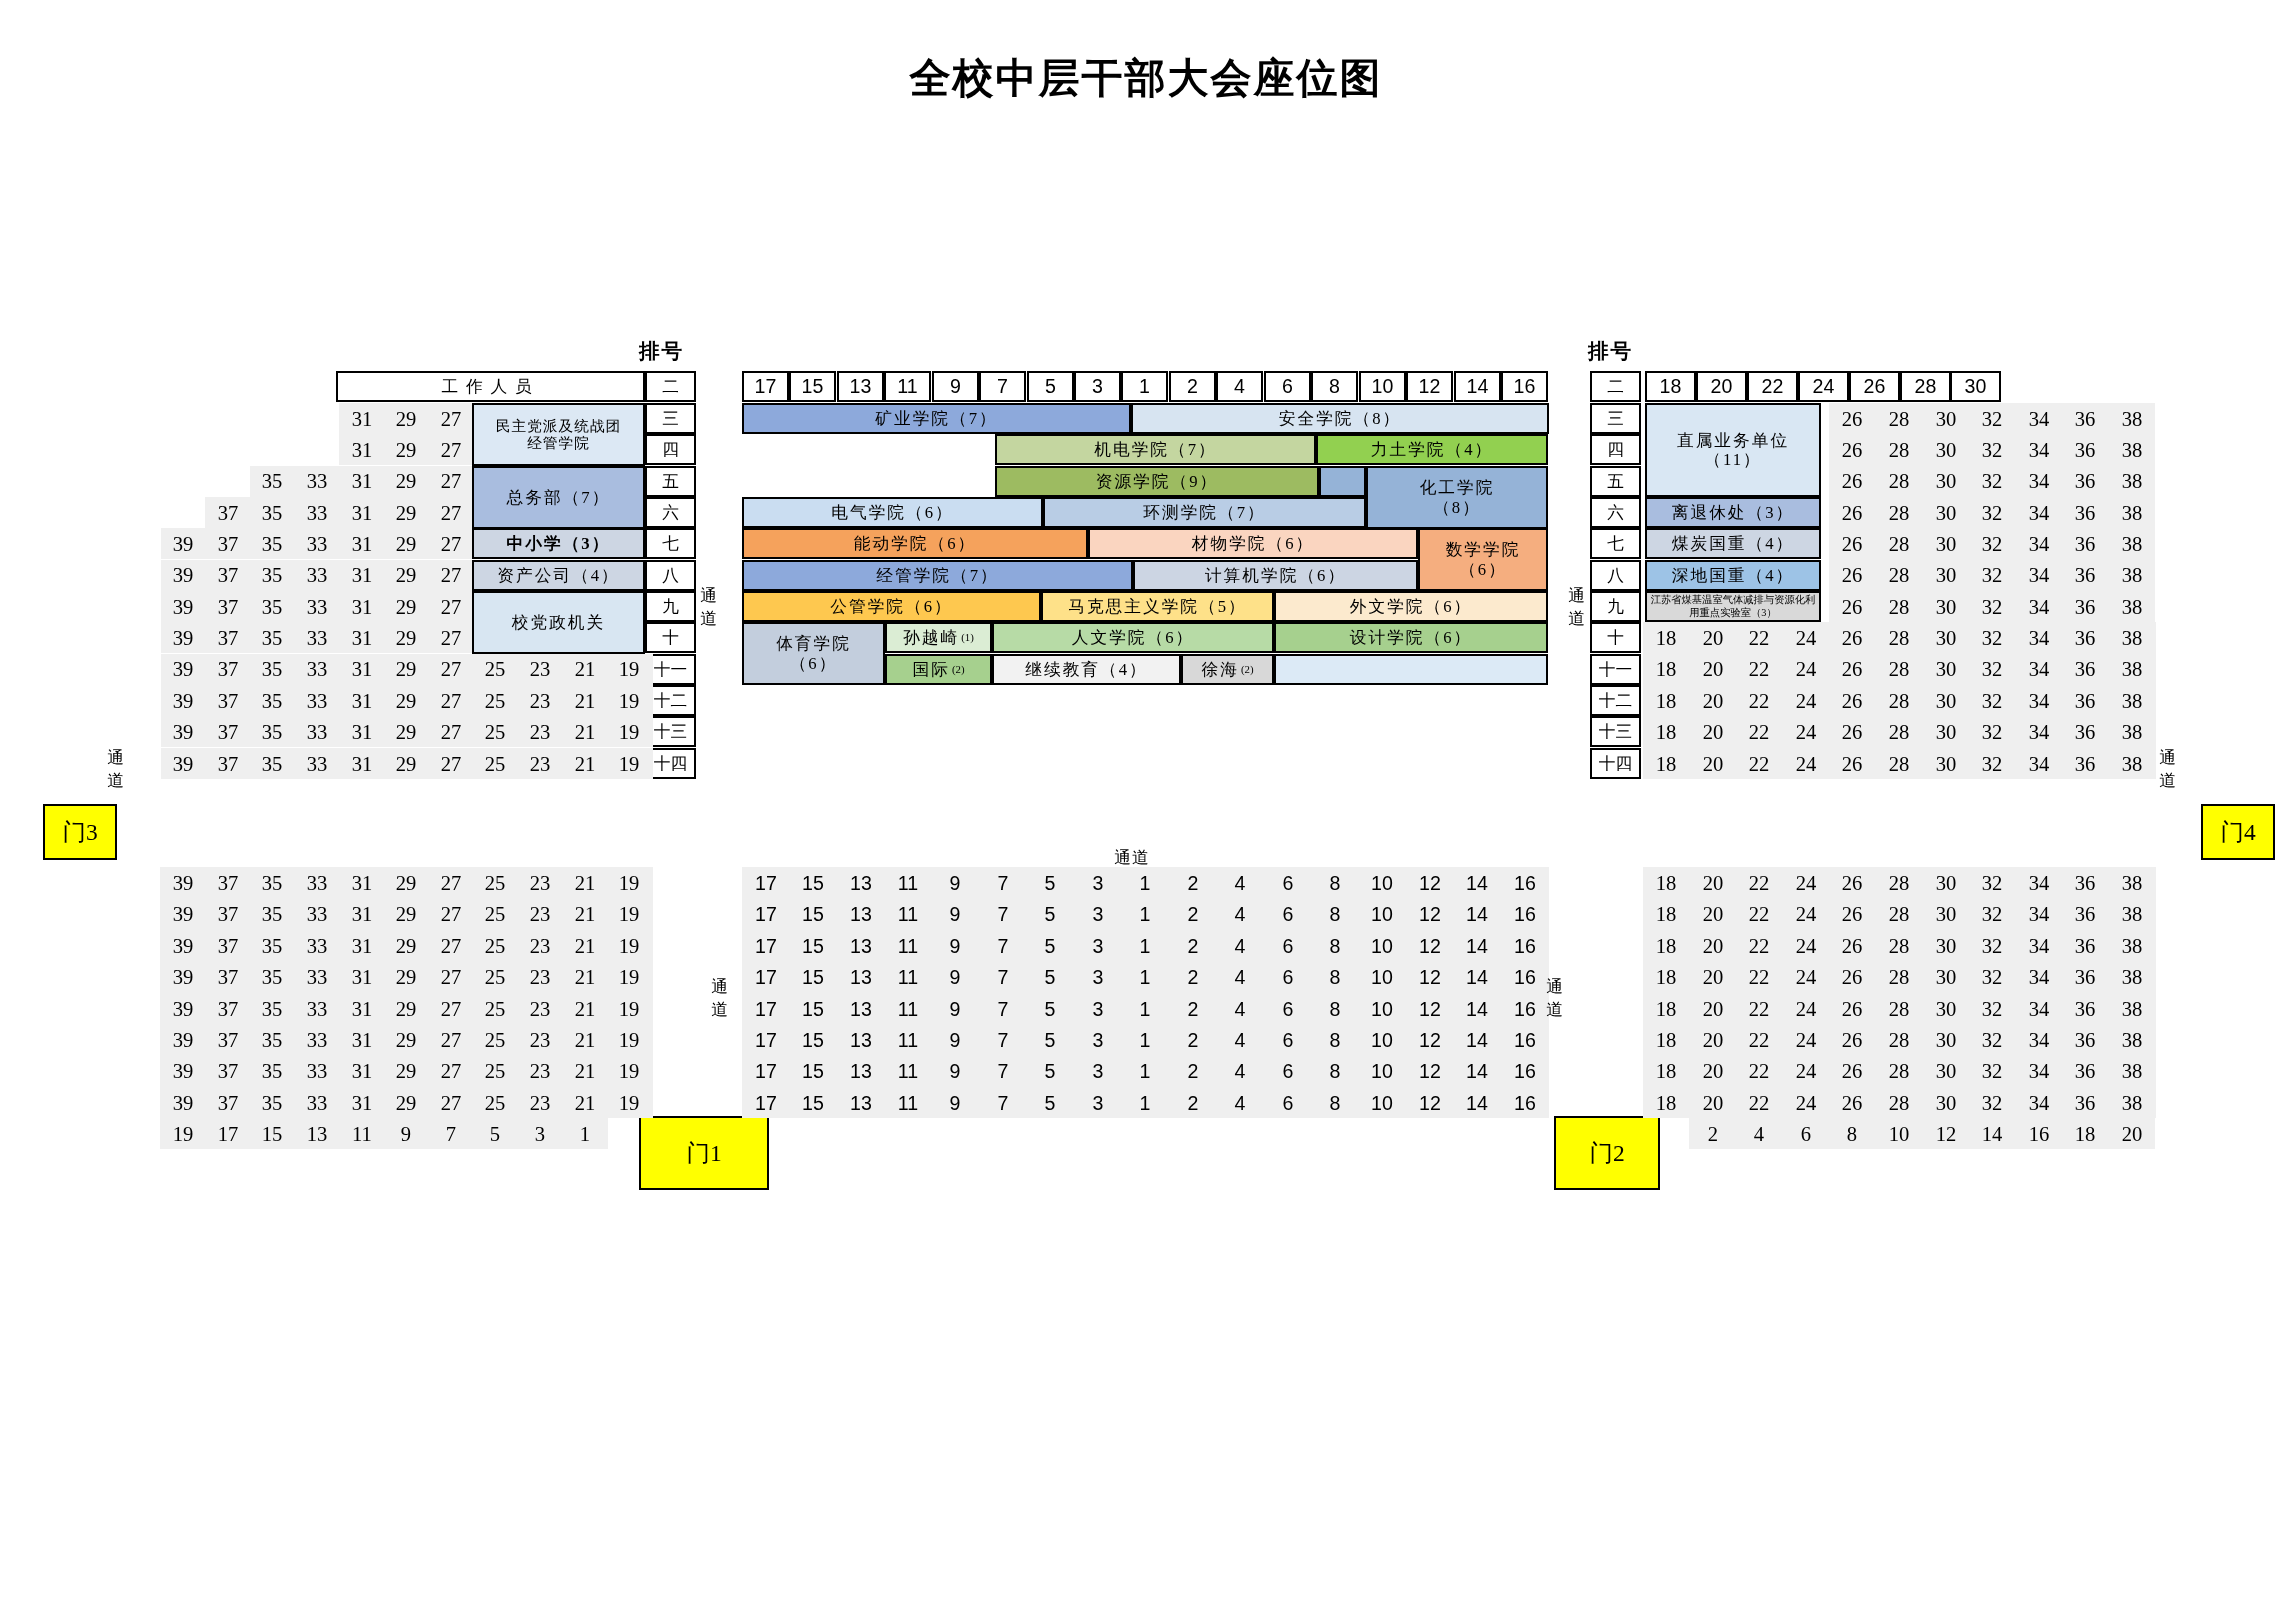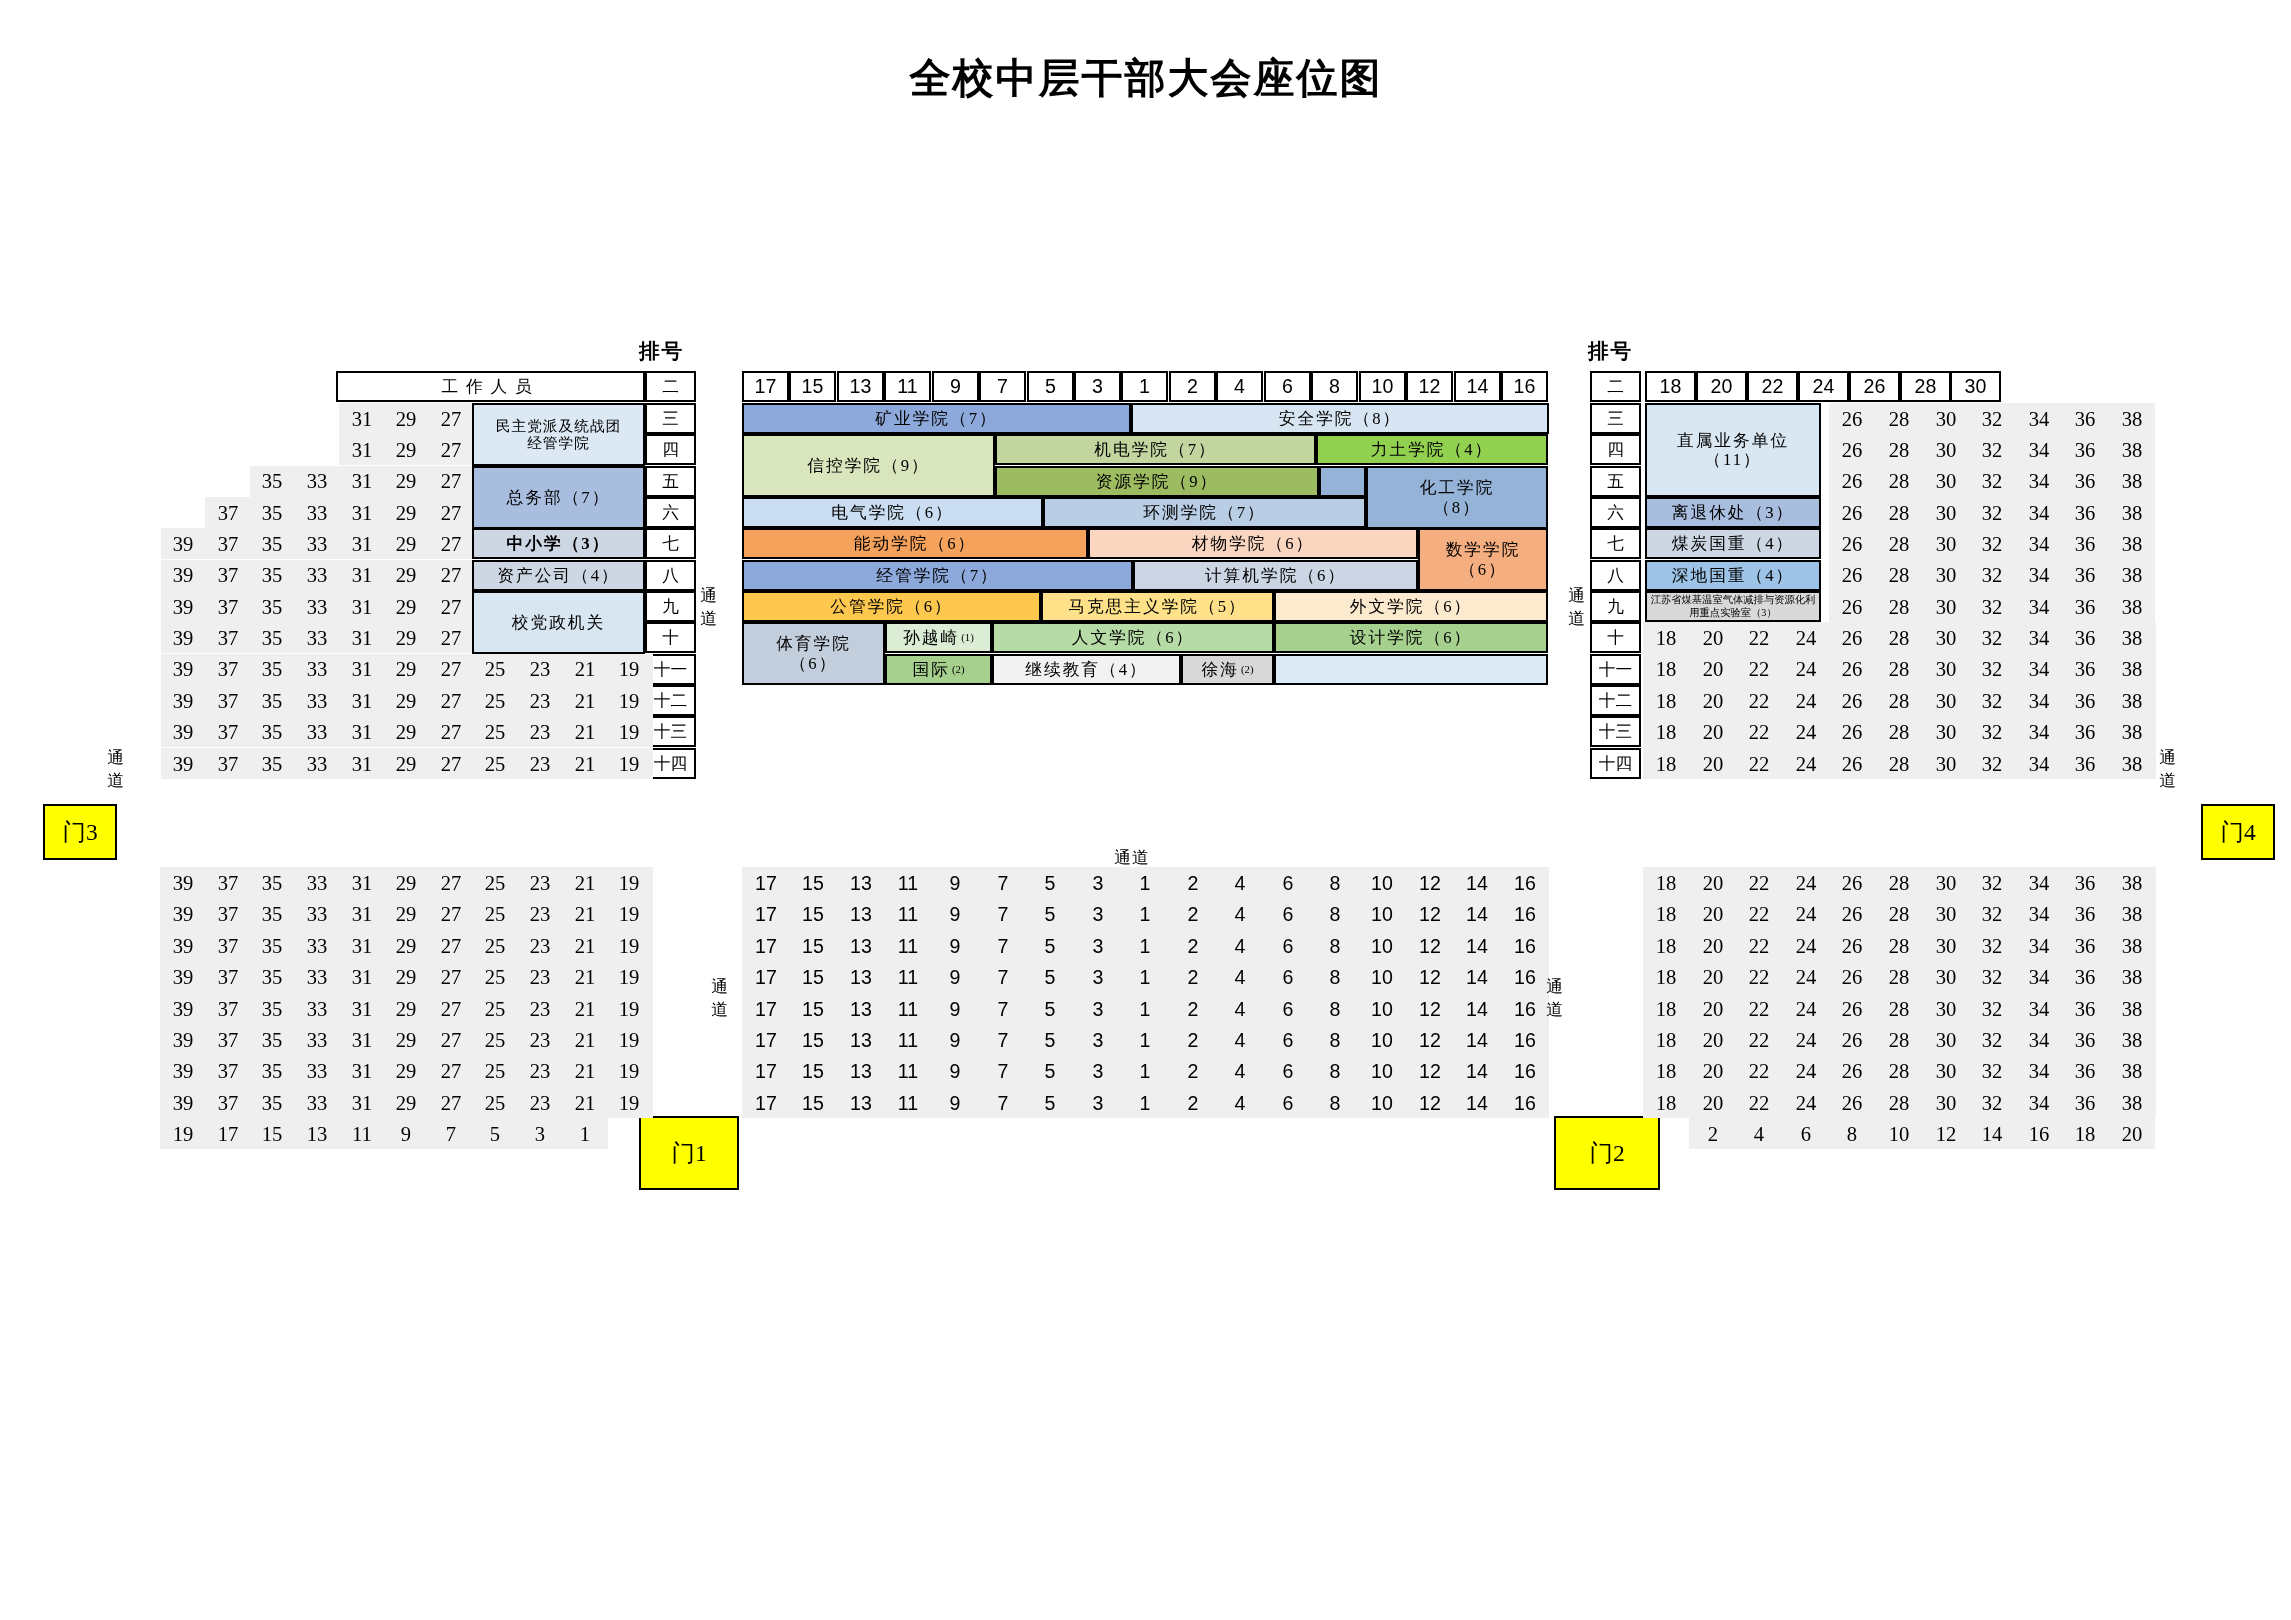--- a/index.html
+++ b/index.html
@@ -19,21 +19,21 @@
        align-items:center;justify-content:center;text-align:center;white-space:pre-line;
        line-height:1.15;font-size:16.7px;letter-spacing:2px;overflow:hidden;}
   .blk .sub{font-size:10.8px;letter-spacing:0;margin-left:2px;}
   .blk.fs15{font-size:14.7px;letter-spacing:1px;}
   .blk.fs10{font-size:10.3px;letter-spacing:0;line-height:1.2;padding:0 2px;}
   .box{position:absolute;border:2.5px solid #000;box-sizing:border-box;background:#fff;
        display:flex;align-items:center;justify-content:center;font-size:16.7px;}
   .box.sans{font-family:"Liberation Sans","DejaVu Sans",sans-serif;font-size:19.6px;}
   .door{position:absolute;background:#FFFF00;border:2.9px solid #000;box-sizing:border-box;
         display:flex;align-items:center;justify-content:center;font-size:23.5px;}
-  .d1{left:639px;top:1116px;width:100px;height:74px;}
+  .d1{left:639px;top:1116px;width:130px;height:74px;}
   .d2{left:1554px;top:1116px;width:106px;height:74px;}
   .d3{left:43px;top:804px;width:74px;height:56px;}
   .d4{left:2201px;top:804px;width:74px;height:56px;}
   .aisle{position:absolute;transform:translate(-50%,-50%);font-size:16.7px;
          white-space:pre-line;text-align:center;line-height:1.35;letter-spacing:1px;}
 </style>
 </head>
 <body>
 
 <div class="canvas" id="canvas">
@@ -309,21 +309,20 @@
     <div class="blk" style="left: 472px; top: 560px; width: 173px; height: 31px; background: rgb(205, 214, 227);">资产公司（4）</div>
     <div class="blk" style="left: 472px; top: 591px; width: 173px; height: 63px; background: rgb(216, 230, 242);">校党政机关</div>
     <div class="blk" style="left: 1645px; top: 403px; width: 176px; height: 94px; background: rgb(217, 231, 243);">直属业务单位
 （11）</div>
     <div class="blk" style="left: 1645px; top: 497px; width: 176px; height: 31px; background: rgb(169, 189, 223);">离退休处（3）</div>
     <div class="blk" style="left: 1645px; top: 528px; width: 176px; height: 31px; background: rgb(205, 214, 227);">煤炭国重（4）</div>
     <div class="blk" style="left: 1645px; top: 560px; width: 176px; height: 31px; background: rgb(157, 195, 230);">深地国重（4）</div>
     <div class="blk fs10" style="left: 1645px; top: 591px; width: 176px; height: 31px; background: rgb(217, 217, 217);">江苏省煤基温室气体减排与资源化利用重点实验室（3）</div>
     <div class="blk" style="left: 742px; top: 403px; width: 389px; height: 31px; background: rgb(141, 169, 219);">矿业学院（7）</div>
     <div class="blk" style="left: 1131px; top: 403px; width: 418px; height: 31px; background: rgb(215, 228, 241);">安全学院（8）</div>
-    <div class="blk" style="left: 742px; top: 434px; width: 253px; height: 63px; background: rgb(216, 229, 189);">信控学院（9）</div>
     <div class="blk" style="left: 995px; top: 434px; width: 321px; height: 31px; background: rgb(196, 214, 160);">机电学院（7）</div>
     <div class="blk" style="left: 1316px; top: 434px; width: 232px; height: 31px; background: rgb(146, 208, 80);">力土学院（4）</div>
     <div class="blk" style="left: 995px; top: 466px; width: 324px; height: 31px; background: rgb(157, 187, 97);">资源学院（9）</div>
     <div class="blk" style="left: 1366px; top: 466px; width: 182px; height: 63px; background: rgb(149, 179, 215);">化工学院
 （8）</div>
     <div class="blk" style="left: 1319px; top: 466px; width: 47px; height: 31px; background: rgb(149, 179, 215);"></div>
     <div class="blk" style="left: 742px; top: 497px; width: 301px; height: 31px; background: rgb(202, 221, 241);">电气学院（6）</div>
     <div class="blk" style="left: 1043px; top: 497px; width: 323px; height: 31px; background: rgb(185, 205, 229);">环测学院（7）</div>
     <div class="blk" style="left: 742px; top: 528px; width: 346px; height: 31px; background: rgb(245, 162, 92);">能动学院（6）</div>
     <div class="blk" style="left: 1088px; top: 528px; width: 330px; height: 31px; background: rgb(250, 213, 192);">材物学院（6）</div>

